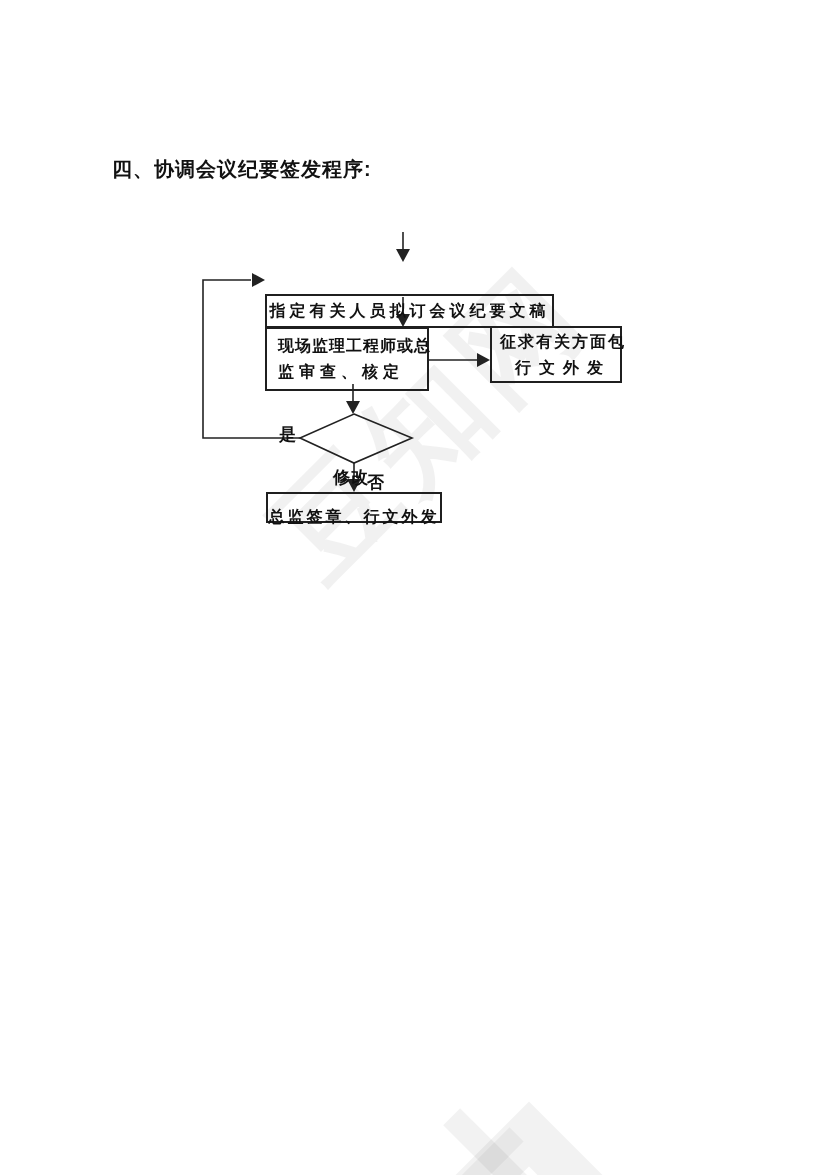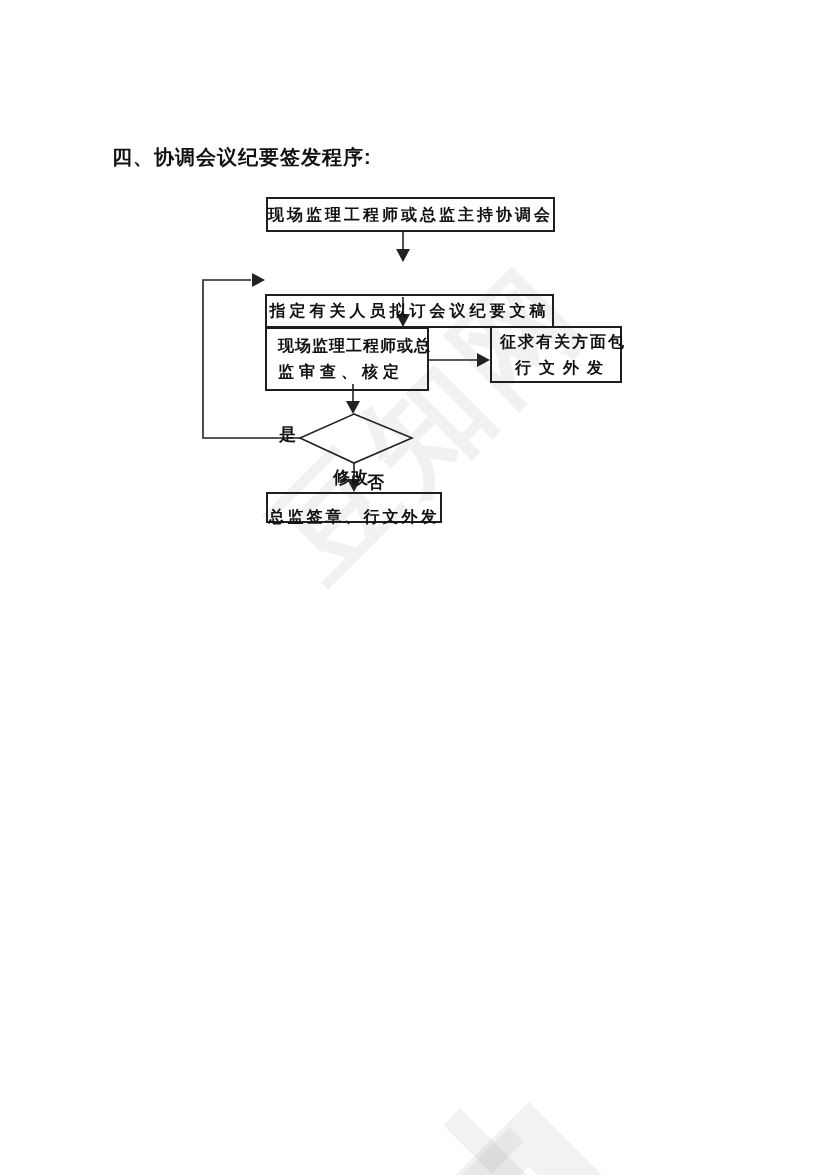--- a/index.html
+++ b/index.html
@@ -46,21 +46,21 @@
     position: absolute;
     left: 450px; top: 1152px;
     width: 78px; height: 20px;
     background: rgba(0,0,0,0.045);
     transform: rotate(-45deg);
     z-index: 0;
   }
   
   .title {
     position: absolute;
-    left: 112px; top: 144px;
+    left: 112px; top: 156px;
     margin: 0;
     font-size: 20px; font-weight: 600;
     letter-spacing: 1px;
     z-index: 2;
   }
   
   .connectors {
     position: absolute; left: 0; top: 0;
     width: 830px; height: 1175px;
     z-index: 1;
@@ -140,23 +140,20 @@
     <g>
       <path class="ln" d="M354 462 L354 480"></path>
       <path class="ah" d="M347 479 L361 479 L354 492 Z"></path>
     </g>
     <g>
       <polyline points="300,438 203,438 203,280 251,280"></polyline>
       <path class="ah" d="M252 273 L252 287 L265 280 Z"></path>
     </g>
   </svg>
 
-  <div class="node node-start">
-    <span>现场监理工程师或总监主持协调会</span>
-  </div>
 
   <div class="node node-draft">
     <span>指定有关人员拟订会议纪要文稿</span>
   </div>
 
   <div class="node node-review">
     <span class="l1">现场监理工程师或总</span>
     <span class="l2">监审查、核定</span>
   </div>
 

